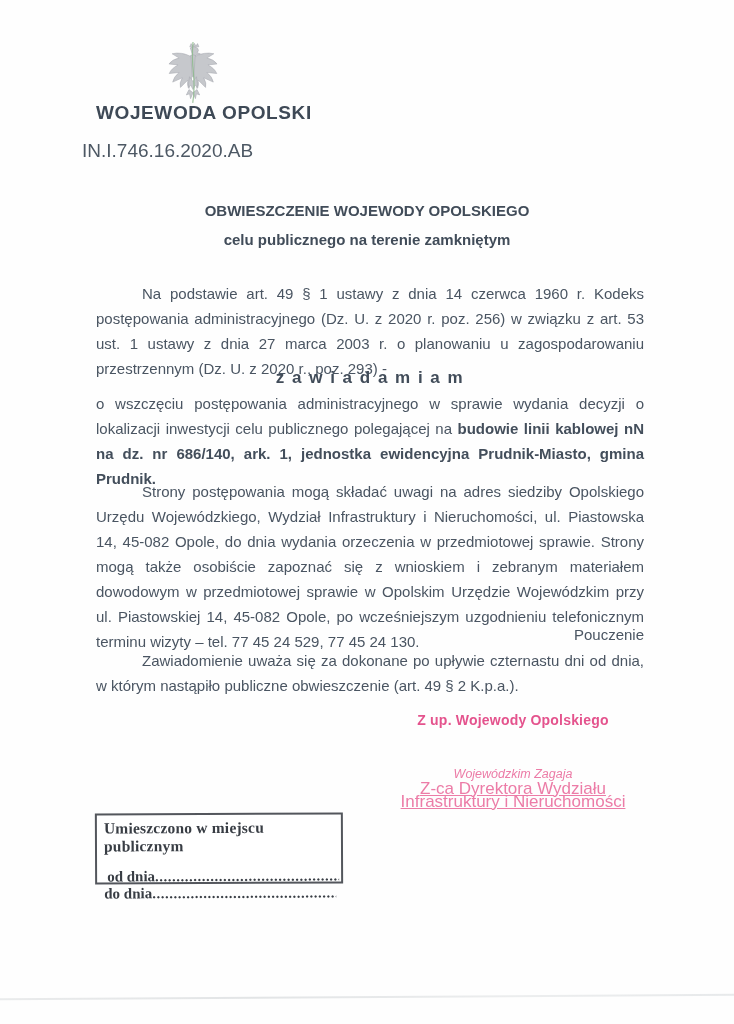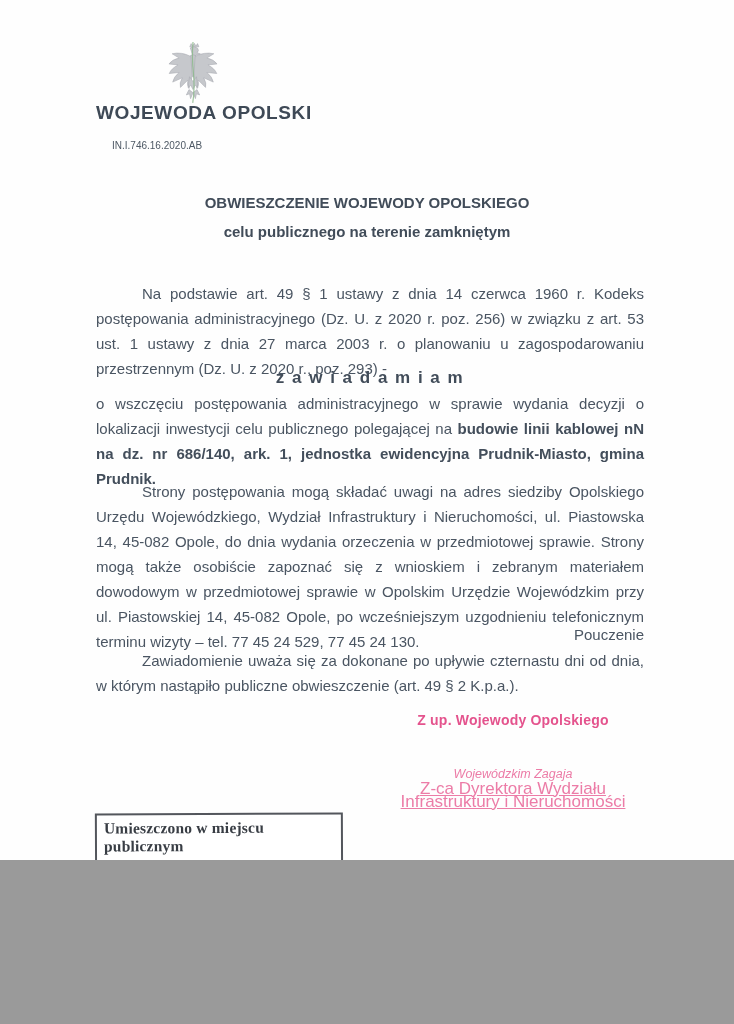--- a/index.html
+++ b/index.html
@@ -1,40 +1,40 @@
 <!DOCTYPE html>
 <html lang="pl"><head>
 <meta charset="utf-8">
 <style>
   html,body{margin:0;padding:0;background:#9a9a9a;}
   .scan-page{
     position:relative;
-    width:734px;height:860px;
+    width:734px;height:1024px;
     background:#fefefe;
     overflow:hidden;
     font-family:"Liberation Sans","DejaVu Sans",sans-serif;
     color:#48535f;
   }
   .abs{position:absolute;}
   
   .emblem{left:166px;top:42px;width:54px;height:62px;}
   .agency{
     left:96px;top:102px;
     font-size:19px;font-weight:bold;letter-spacing:.6px;
     color:#3e4956;
   }
   .ref-row{
-    left:112px;top:140px;width:546px;
+    left:82px;top:140px;width:546px;
     display:flex;justify-content:space-between;align-items:flex-start;
-    font-size:10px;color:#4d5864;
+    font-size:19px;color:#4d5864;
   }
   .ref-row .date{white-space:pre;}
   
   .doc-title{
-    left:60px;top:188px;width:614px;
+    left:60px;top:196px;width:614px;
     text-align:center;font-weight:bold;
     font-size:15px;line-height:29px;color:#414c59;
   }
   
   .body-par{
     left:96px;width:548px;
     font-size:15px;line-height:25px;
     text-align:justify;color:#4a5562;
   }
   .indent{text-indent:46px;}

